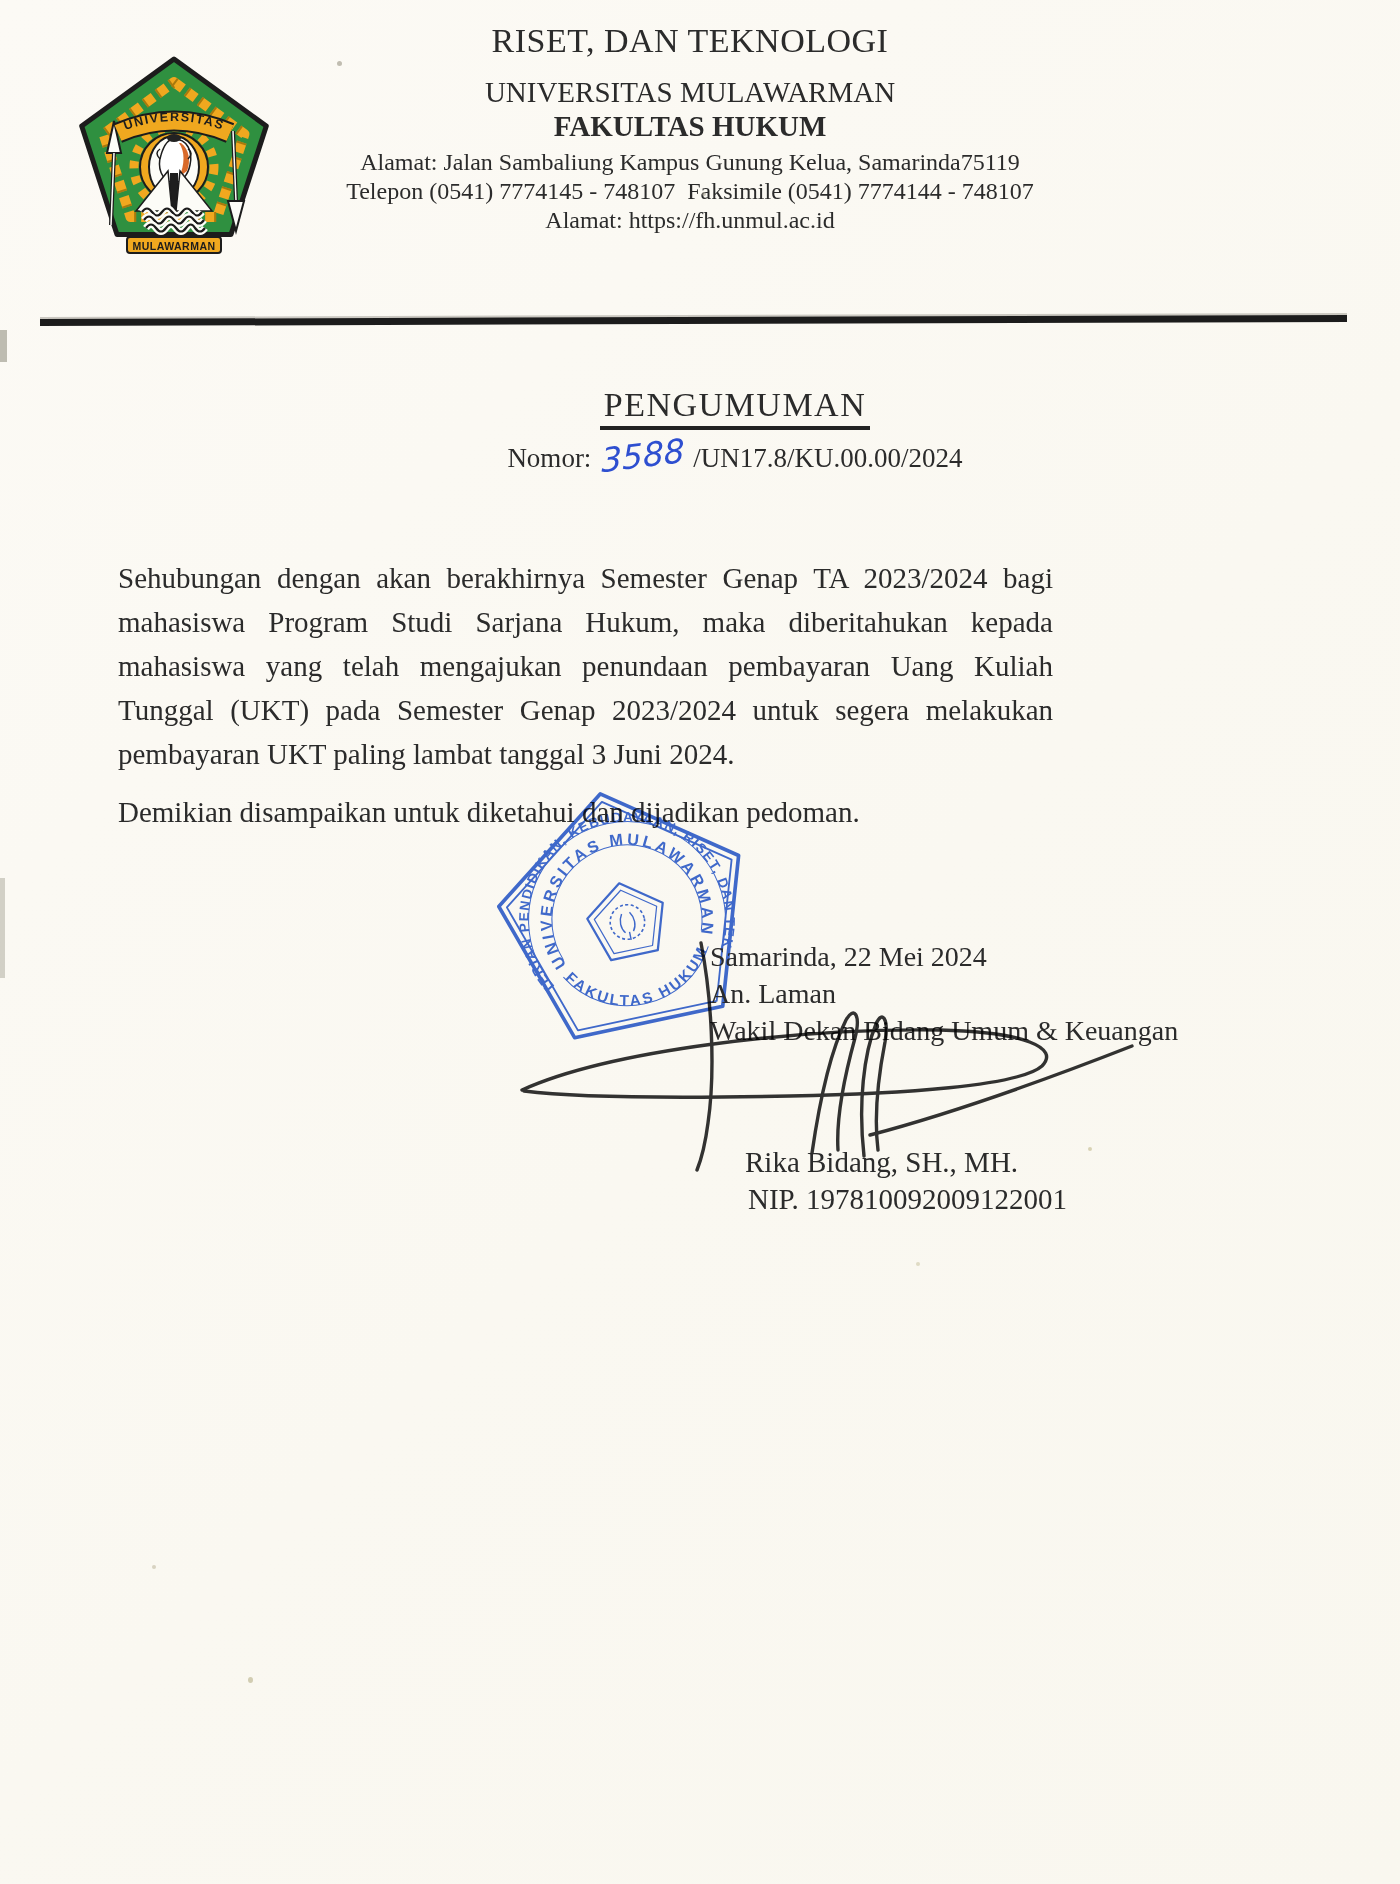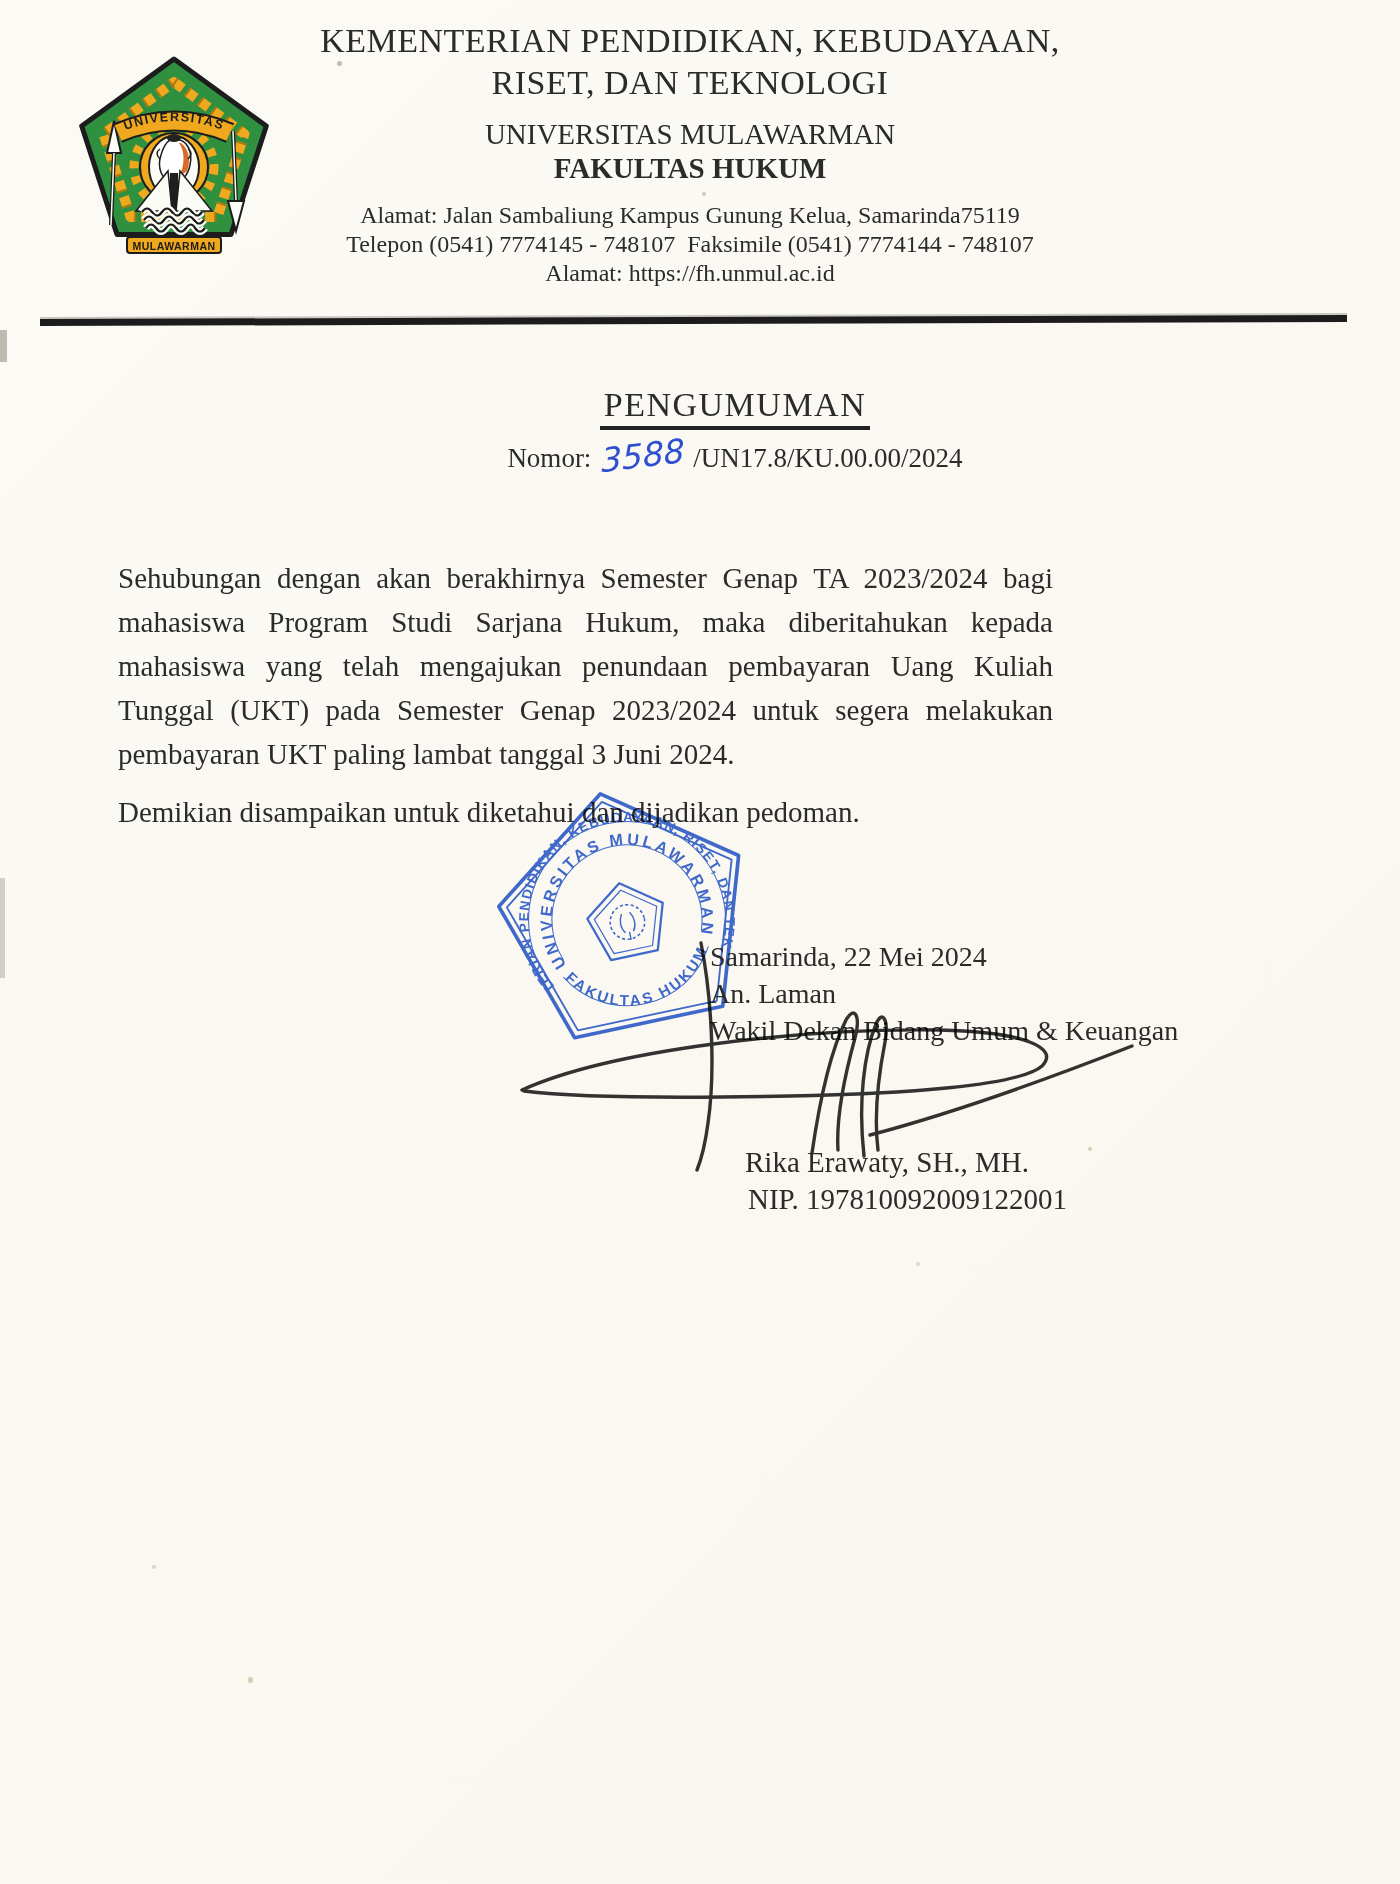--- a/index.html
+++ b/index.html
@@ -13,21 +13,21 @@
     font-family:"Liberation Serif", serif;
     color:#2b2b2b;
   }
   
   .logo{position:absolute;left:68px;top:52px;width:212px;height:212px;}
   .header-text{position:absolute;left:240px;top:20px;width:900px;text-align:center;}
   .h-ministry{font-size:34px;line-height:42px;letter-spacing:.5px;}
   .h-univ{font-size:29px;line-height:34px;margin-top:13px;}
   .h-fak{font-size:29px;line-height:34px;font-weight:bold;}
   .h-small{font-size:24px;line-height:29px;white-space:pre-wrap;}
-  .h-addr{margin-top:16px;}
+  .h-addr{margin-top:5px;}
   .rule{
     position:absolute;left:40px;top:317px;width:1307px;height:7px;
     background:#1c1c1c;transform:rotate(-.18deg);
     box-shadow:0 -2px 0 rgba(60,55,45,.25);
   }
   
   .title-wrap{position:absolute;left:35px;top:386px;width:1400px;text-align:center;}
   .doc-title{
     display:inline-block;font-size:34px;font-weight:normal;letter-spacing:1.5px;
     border-bottom:4px solid #222;padding:0 4px 2px 4px;
@@ -105,21 +105,20 @@
     <path d="M 50,80 Q 106,56 162,80" fill="none" stroke="#f0a81f" stroke-width="17"></path>
     <text font-family="Liberation Sans,sans-serif" font-size="12.5" font-weight="bold" fill="#1c1c1c" letter-spacing="1.5">
       <textPath href="#logoRibbonTop" startOffset="50%" text-anchor="middle">UNIVERSITAS</textPath>
     </text>
 
     <rect x="59" y="184" width="94" height="16" rx="3" fill="#f0a81f" stroke="#1c1c1c" stroke-width="2"></rect>
     <text x="106" y="196.5" text-anchor="middle" font-family="Liberation Sans,sans-serif" font-size="10.5" font-weight="bold" fill="#1c1c1c" letter-spacing=".5">MULAWARMAN</text>
   </svg>
 
   <div class="header-text">
-    <div class="h-ministry">KEMENTERIAN PENDIDIKAN, KEBUDAYAAN,</div>
     <div class="h-ministry">RISET, DAN TEKNOLOGI</div>
     <div class="h-univ">UNIVERSITAS MULAWARMAN</div>
     <div class="h-fak">FAKULTAS HUKUM</div>
     <div class="h-small h-addr">Alamat: Jalan Sambaliung Kampus Gunung Kelua, Samarinda75119</div>
     <div class="h-small">Telepon (0541) 7774145 - 748107  Faksimile (0541) 7774144 - 748107</div>
     <div class="h-small">Alamat: https://fh.unmul.ac.id</div>
   </div>
 
   <div class="rule"></div>
 
@@ -164,21 +163,21 @@
   <svg class="sig-ink" viewBox="0 0 690 280">
     <g fill="none" stroke="#1c1c1c" stroke-width="3.4" stroke-linecap="round">
       <path d="M 221,25 C 231,75 236,150 228,205 C 225,228 221,242 217,252"></path>
       <path d="M 332,235 C 340,180 352,130 366,102 C 374,88 381,96 375,120 C 364,160 356,200 358,232"></path>
       <path d="M 384,238 C 378,185 384,135 396,106 C 402,92 409,100 405,124 C 398,160 394,200 398,232"></path>
       <path d="M 42,172 C 130,132 320,110 460,112 C 545,114 580,130 562,148 C 540,168 420,176 310,178 C 210,180 100,180 44,173"></path>
       <path d="M 390,217 C 470,196 560,164 652,128"></path>
     </g>
   </svg>
 
-  <div class="sig-name">Rika Erawaty, SH., MH.</div>
+  <div class="sig-name">Rika Bidang, SH., MH.</div>
   <div class="sig-nip">NIP. 197810092009122001</div>
 
   <div class="smudge" style="left:0;top:330px;width:7px;height:32px;opacity:.45;"></div>
   <div class="smudge" style="left:0;top:878px;width:5px;height:100px;opacity:.3;"></div>
   <div class="speck" style="left:337px;top:61px;width:5px;height:5px;background:#9a9484;opacity:.6;"></div>
   <div class="speck" style="left:702px;top:192px;width:4px;height:4px;background:#aaa496;opacity:.55;"></div>
   <div class="speck" style="left:1088px;top:1147px;width:4px;height:4px;background:#c2b98c;opacity:.6;"></div>
   <div class="speck" style="left:248px;top:1677px;width:5px;height:6px;background:#b8b089;opacity:.6;"></div>
   <div class="speck" style="left:152px;top:1565px;width:4px;height:4px;background:#b5ae92;opacity:.5;"></div>
   <div class="speck" style="left:916px;top:1262px;width:4px;height:4px;background:#c5bd97;opacity:.5;"></div>

